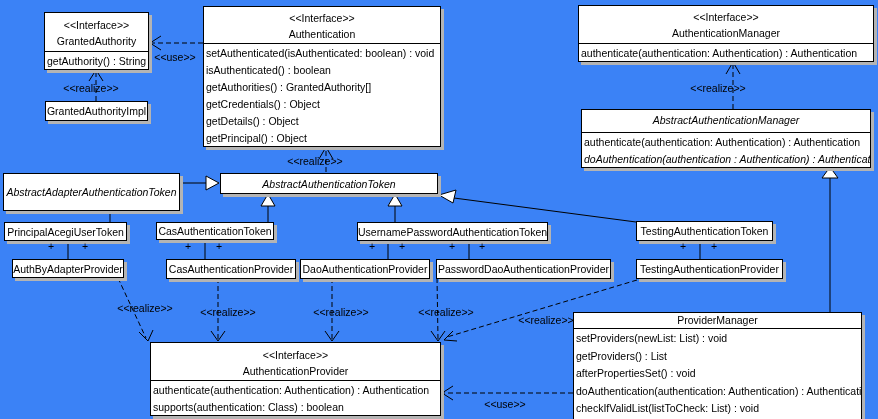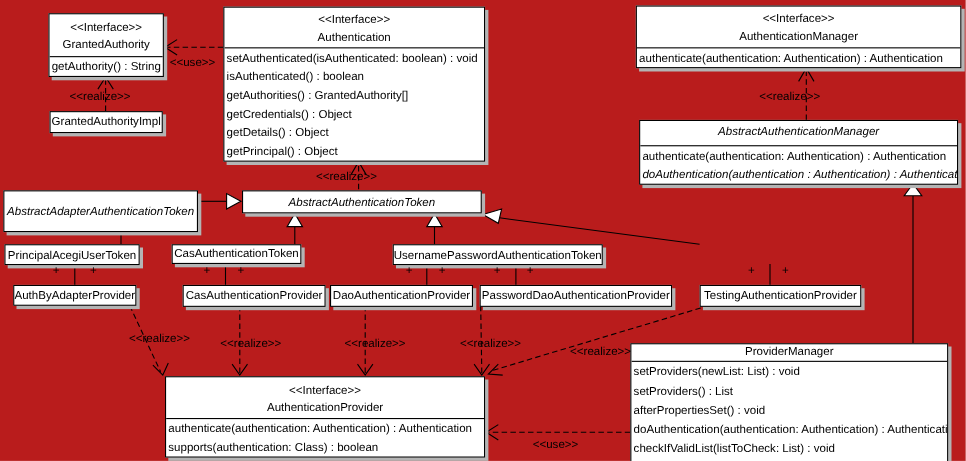--- a/index.html
+++ b/index.html
@@ -1,18 +1,18 @@
 <!DOCTYPE html>
 <html><head>
 <meta charset="utf-8">
 <style>
   html,body { margin:0; padding:0; background:#f0f0f0; }
   .stage {
     position:relative; width:878px; height:419px; overflow:hidden;
-    background:#b91c1c; color:#000;
+    background:#3b82f6; color:#000;
     font-family:"Liberation Sans", sans-serif; font-size:10.5px;
   }
   svg.edges { position:absolute; left:0; top:0; }
   .box {
     position:absolute; background:#fff; border:1px solid #000;
     box-sizing:border-box; overflow:hidden;
     box-shadow:3px 3px 0 #b4b4b4;
   }
   .box.simple { display:flex; align-items:center; justify-content:center; white-space:nowrap;text-align:right; }
   .hdr { text-align:center; box-sizing:border-box; }
@@ -150,20 +150,23 @@
   </div>
 
   <div class="box simple" style="left:156px;top:222px;width:118px;height:18px">
     <span class="nm">CasAuthenticationToken</span>
   </div>
 
   <div class="box simple" style="left:357px;top:222px;width:191px;height:19px">
     <span class="nm">UsernamePasswordAuthenticationToken</span>
   </div>
 
+  <div class="box simple" style="left:636px;top:221px;width:137px;height:20px">
+    <span class="nm">TestingAuthenticationToken</span>
+  </div>
 
   <div class="box simple" style="left:12px;top:259px;width:112px;height:19px">
     <span class="nm">AuthByAdapterProvider</span>
   </div>
 
   <div class="box simple" style="left:166px;top:259px;width:130px;height:20px">
     <span class="nm">CasAuthenticationProvider</span>
   </div>
 
   <div class="box simple" style="left:300px;top:259px;width:130px;height:20px">
@@ -188,21 +191,21 @@
       <div class="m">supports(authentication: Class) : boolean</div>
     </div>
   </div>
 
   <div class="box" style="left:573px;top:312px;width:289px;height:124px">
     <div class="hdr one" style="height:15px;line-height:15px">
       <span class="nm">ProviderManager</span>
     </div>
     <div class="methods m-tall">
       <div class="m">setProviders(newList: List) : void</div>
-      <div class="m">setProviders() : List</div>
+      <div class="m">getProviders() : List</div>
       <div class="m">afterPropertiesSet() : void</div>
       <div class="m">doAuthentication(authentication: Authentication) : Authentication</div>
       <div class="m">checkIfValidList(listToCheck: List) : void</div>
     </div>
   </div>
 
   <span class="lbl" style="left:175px;top:57px">&lt;&lt;use&gt;&gt;</span>
   <span class="lbl" style="left:505px;top:404px">&lt;&lt;use&gt;&gt;</span>
   <span class="lbl" style="left:91px;top:88px">&lt;&lt;realize&gt;&gt;</span>
   <span class="lbl" style="left:718px;top:88px">&lt;&lt;realize&gt;&gt;</span>

